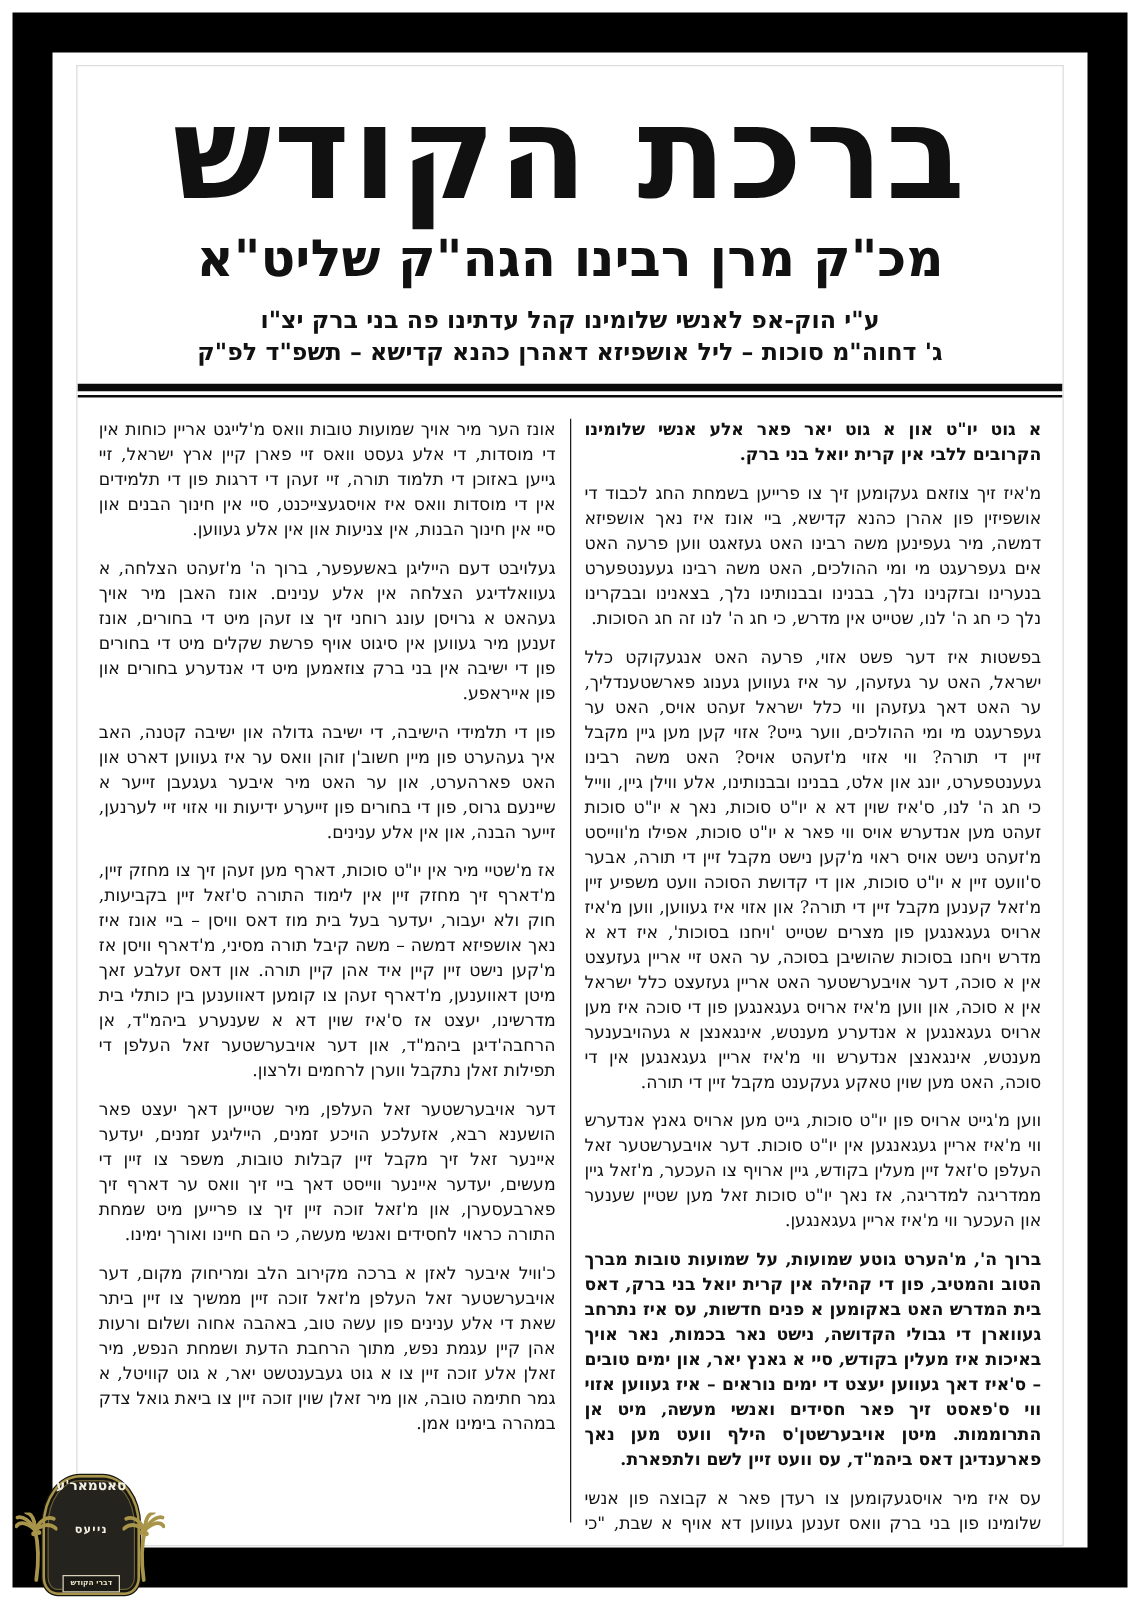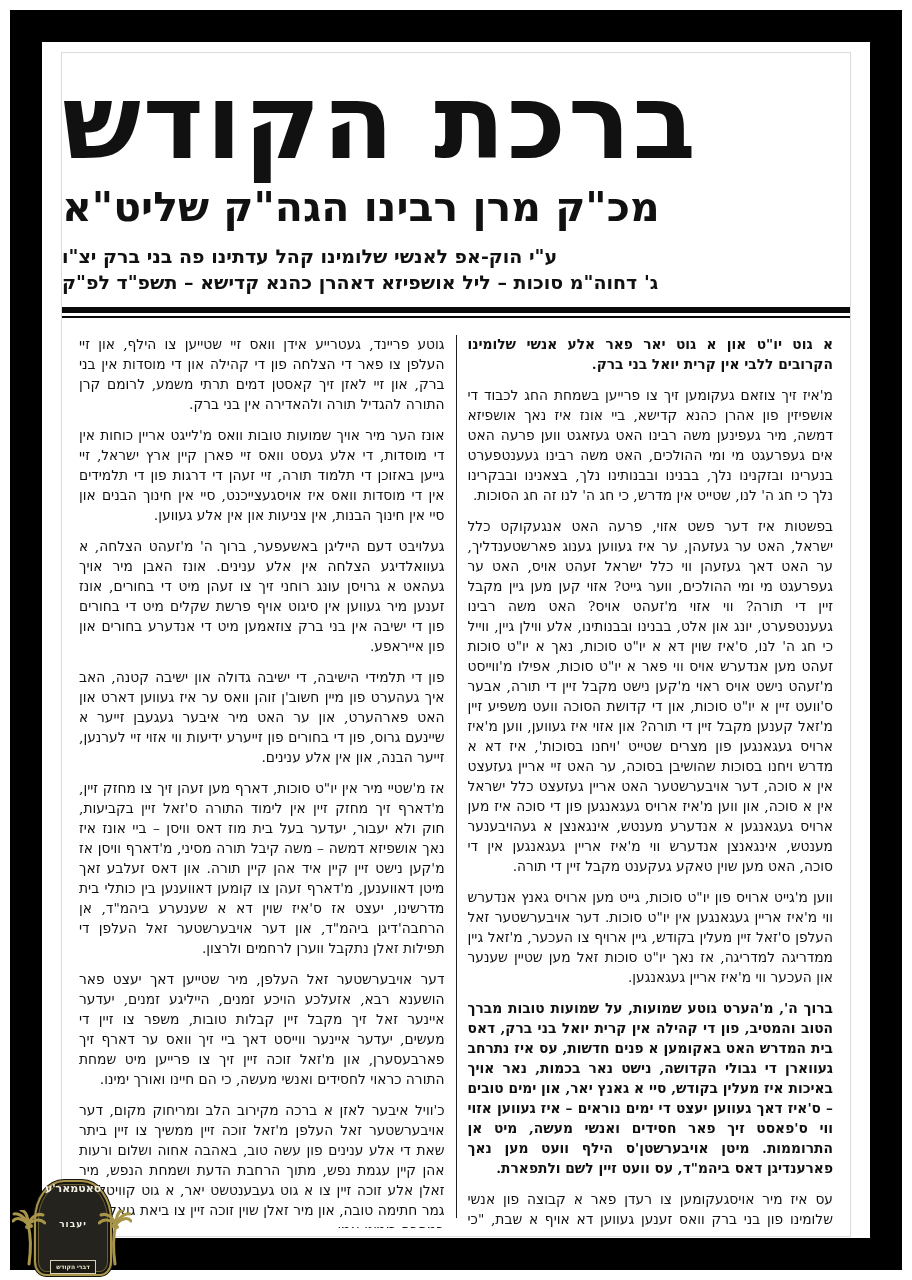--- a/index.html
+++ b/index.html
@@ -13,21 +13,21 @@
     position:absolute;top:10px;left:10px;right:10px;bottom:10px;
     border:32px solid var(--frame,#000);
     pointer-events:none;
   }
   .content{
     position:absolute;top:52px;left:61px;right:61px;bottom:43px;
     border:1px solid #dcdcdc;
     overflow:hidden;
     background:var(--paper,#fff);
   }
-  .masthead{text-align:left;padding-top:12px;}
+  .masthead{text-align:center;padding-top:12px;}
   .masthead h1{
     margin:4px 0 0;font-size:104px;line-height:1.02;font-weight:bold;
     letter-spacing:2px;
   }
   .masthead h2{
     margin:10px 0 0;font-size:41px;line-height:1.1;font-weight:bold;
   }
   .byline{margin:0;font-weight:bold;font-size:19px;line-height:26px;}
   .byline.first{margin-top:13px;}
   .rule{
@@ -91,21 +91,20 @@
       <div class="col" dir="rtl">
           <p class="bold">א גוט יו"ט און א גוט יאר פאר אלע אנשי שלומינו הקרובים ללבי אין קרית יואל בני ברק.</p>
           <p>מ'איז זיך צוזאם געקומען זיך צו פרייען בשמחת החג לכבוד די אושפיזין פון אהרן כהנא קדישא, ביי אונז איז נאך אושפיזא דמשה, מיר געפינען משה רבינו האט געזאגט ווען פרעה האט אים געפרעגט מי ומי ההולכים, האט משה רבינו געענטפערט בנערינו ובזקנינו נלך, בבנינו ובבנותינו נלך, בצאנינו ובבקרינו נלך כי חג ה' לנו, שטייט אין מדרש, כי חג ה' לנו זה חג הסוכות.</p>
           <p>בפשטות איז דער פשט אזוי, פרעה האט אנגעקוקט כלל ישראל, האט ער געזעהן, ער איז געווען גענוג פארשטענדליך, ער האט דאך געזעהן ווי כלל ישראל זעהט אויס, האט ער געפרעגט מי ומי ההולכים, ווער גייט? אזוי קען מען גיין מקבל זיין די תורה? ווי אזוי מ'זעהט אויס? האט משה רבינו געענטפערט, יונג און אלט, בבנינו ובבנותינו, אלע ווילן גיין, ווייל כי חג ה' לנו, ס'איז שוין דא א יו"ט סוכות, נאך א יו"ט סוכות זעהט מען אנדערש אויס ווי פאר א יו"ט סוכות, אפילו מ'ווייסט מ'זעהט נישט אויס ראוי מ'קען נישט מקבל זיין די תורה, אבער ס'וועט זיין א יו"ט סוכות, און די קדושת הסוכה וועט משפיע זיין מ'זאל קענען מקבל זיין די תורה? און אזוי איז געווען, ווען מ'איז ארויס געגאנגען פון מצרים שטייט 'ויחנו בסוכות', איז דא א מדרש ויחנו בסוכות שהושיבן בסוכה, ער האט זיי אריין געזעצט אין א סוכה, דער אויבערשטער האט אריין געזעצט כלל ישראל אין א סוכה, און ווען מ'איז ארויס געגאנגען פון די סוכה איז מען ארויס געגאנגען א אנדערע מענטש, אינגאנצן א געהויבענער מענטש, אינגאנצן אנדערש ווי מ'איז אריין געגאנגען אין די סוכה, האט מען שוין טאקע געקענט מקבל זיין די תורה.</p>
           <p>ווען מ'גייט ארויס פון יו"ט סוכות, גייט מען ארויס גאנץ אנדערש ווי מ'איז אריין געגאנגען אין יו"ט סוכות. דער אויבערשטער זאל העלפן ס'זאל זיין מעלין בקודש, גיין ארויף צו העכער, מ'זאל גיין ממדריגה למדריגה, אז נאך יו"ט סוכות זאל מען שטיין שענער און העכער ווי מ'איז אריין געגאנגען.</p>
           <p class="bold">ברוך ה', מ'הערט גוטע שמועות, על שמועות טובות מברך הטוב והמטיב, פון די קהילה אין קרית יואל בני ברק, דאס בית המדרש האט באקומען א פנים חדשות, עס איז נתרחב געווארן די גבולי הקדושה, נישט נאר בכמות, נאר אויך באיכות איז מעלין בקודש, סיי א גאנץ יאר, און ימים טובים – ס'איז דאך געווען יעצט די ימים נוראים – איז געווען אזוי ווי ס'פאסט זיך פאר חסידים ואנשי מעשה, מיט אן התרוממות. מיטן אויבערשטן'ס הילף וועט מען נאך פארענדיגן דאס ביהמ"ד, עס וועט זיין לשם ולתפארת.</p>
           <p>עס איז מיר אויסגעקומען צו רעדן פאר א קבוצה פון אנשי שלומינו פון בני ברק וואס זענען געווען דא אויף א שבת, "כי ידעתי את מכאוביו, אונז אלע האלטן מיר מיט די עגמת נפש און ווייטאגן, אבער אונז קענען מיר זאגן ברוך ה' אונז האבן מיר</p>
         </div>
       <div class="divider"></div>
       <div class="col" dir="rtl">
-          <p>גוטע פריינד, געטרייע אידן וואס זיי שטייען צו הילף, און זיי העלפן צו פאר די הצלחה פון די קהילה און די מוסדות אין בני ברק, און זיי לאזן זיך קאסטן דמים תרתי משמע, לרומם קרן התורה להגדיל תורה ולהאדירה אין בני ברק.</p>
           <p>אונז הער מיר אויך שמועות טובות וואס מ'לייגט אריין כוחות אין די מוסדות, די אלע געסט וואס זיי פארן קיין ארץ ישראל, זיי גייען באזוכן די תלמוד תורה, זיי זעהן די דרגות פון די תלמידים אין די מוסדות וואס איז אויסגעצייכנט, סיי אין חינוך הבנים און סיי אין חינוך הבנות, אין צניעות און אין אלע געווען.</p>
           <p>געלויבט דעם הייליגן באשעפער, ברוך ה' מ'זעהט הצלחה, א געוואלדיגע הצלחה אין אלע ענינים. אונז האבן מיר אויך געהאט א גרויסן עונג רוחני זיך צו זעהן מיט די בחורים, אונז זענען מיר געווען אין סיגוט אויף פרשת שקלים מיט די בחורים פון די ישיבה אין בני ברק צוזאמען מיט די אנדערע בחורים און פון אייראפע.</p>
           <p>פון די תלמידי הישיבה, די ישיבה גדולה און ישיבה קטנה, האב איך געהערט פון מיין חשוב'ן זוהן וואס ער איז געווען דארט און האט פארהערט, און ער האט מיר איבער געגעבן זייער א שיינעם גרוס, פון די בחורים פון זייערע ידיעות ווי אזוי זיי לערנען, זייער הבנה, און אין אלע ענינים.</p>
           <p>אז מ'שטיי מיר אין יו"ט סוכות, דארף מען זעהן זיך צו מחזק זיין, מ'דארף זיך מחזק זיין אין לימוד התורה ס'זאל זיין בקביעות, חוק ולא יעבור, יעדער בעל בית מוז דאס וויסן – ביי אונז איז נאך אושפיזא דמשה – משה קיבל תורה מסיני, מ'דארף וויסן אז מ'קען נישט זיין קיין איד אהן קיין תורה. און דאס זעלבע זאך מיטן דאווענען, מ'דארף זעהן צו קומען דאווענען בין כותלי בית מדרשינו, יעצט אז ס'איז שוין דא א שענערע ביהמ"ד, אן הרחבה'דיגן ביהמ"ד, און דער אויבערשטער זאל העלפן די תפילות זאלן נתקבל ווערן לרחמים ולרצון.</p>
           <p>דער אויבערשטער זאל העלפן, מיר שטייען דאך יעצט פאר הושענא רבא, אזעלכע הויכע זמנים, הייליגע זמנים, יעדער איינער זאל זיך מקבל זיין קבלות טובות, משפר צו זיין די מעשים, יעדער איינער ווייסט דאך ביי זיך וואס ער דארף זיך פארבעסערן, און מ'זאל זוכה זיין זיך צו פרייען מיט שמחת התורה כראוי לחסידים ואנשי מעשה, כי הם חיינו ואורך ימינו.</p>
           <p>כ'וויל איבער לאזן א ברכה מקירוב הלב ומריחוק מקום, דער אויבערשטער זאל העלפן מ'זאל זוכה זיין ממשיך צו זיין ביתר שאת די אלע ענינים פון עשה טוב, באהבה אחוה ושלום ורעות אהן קיין עגמת נפש, מתוך הרחבת הדעת ושמחת הנפש, מיר זאלן אלע זוכה זיין צו א גוט געבענטשט יאר, א גוט קוויטל, א גמר חתימה טובה, און מיר זאלן שוין זוכה זיין צו ביאת גואל צדק במהרה בימינו אמן.</p>
         </div>
     </div>
   </div>
 
@@ -120,21 +119,21 @@
         <path d="M16 14 C23 9 29 9 33 13"></path>
       </g>
       <g fill="#a8954a">
         <circle cx="15" cy="17" r="2"></circle>
         <circle cx="19" cy="16" r="2"></circle>
       </g>
     </svg>
 
     <div class="badge">
       <div class="logo-name1">סאטמאר'ע</div>
-      <div class="logo-name2">יעבור</div>
+      <div class="logo-name2">נייעס</div>
       <div class="logo-box">דברי הקודש</div>
     </div>
 
     <svg class="palm r" width="34" height="56" viewBox="0 0 34 56">
       <g fill="none" stroke="#a8954a" stroke-width="3" stroke-linecap="round">
         <path d="M17 54 C19 40 19 26 16 14"></path>
         <path d="M16 14 C10 8 4 7 1 11"></path>
         <path d="M16 14 C12 6 6 3 2 4"></path>
         <path d="M16 14 C16 5 13 1 9 0"></path>
         <path d="M16 14 C20 6 26 3 31 5"></path>

